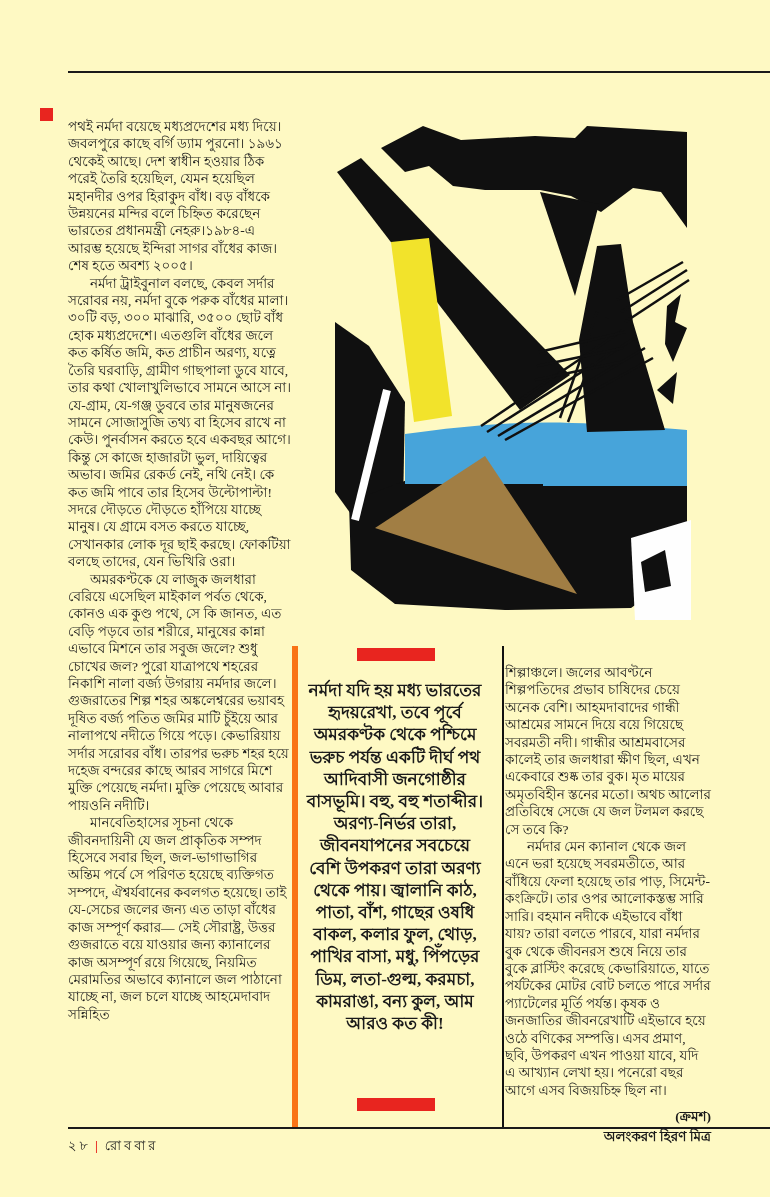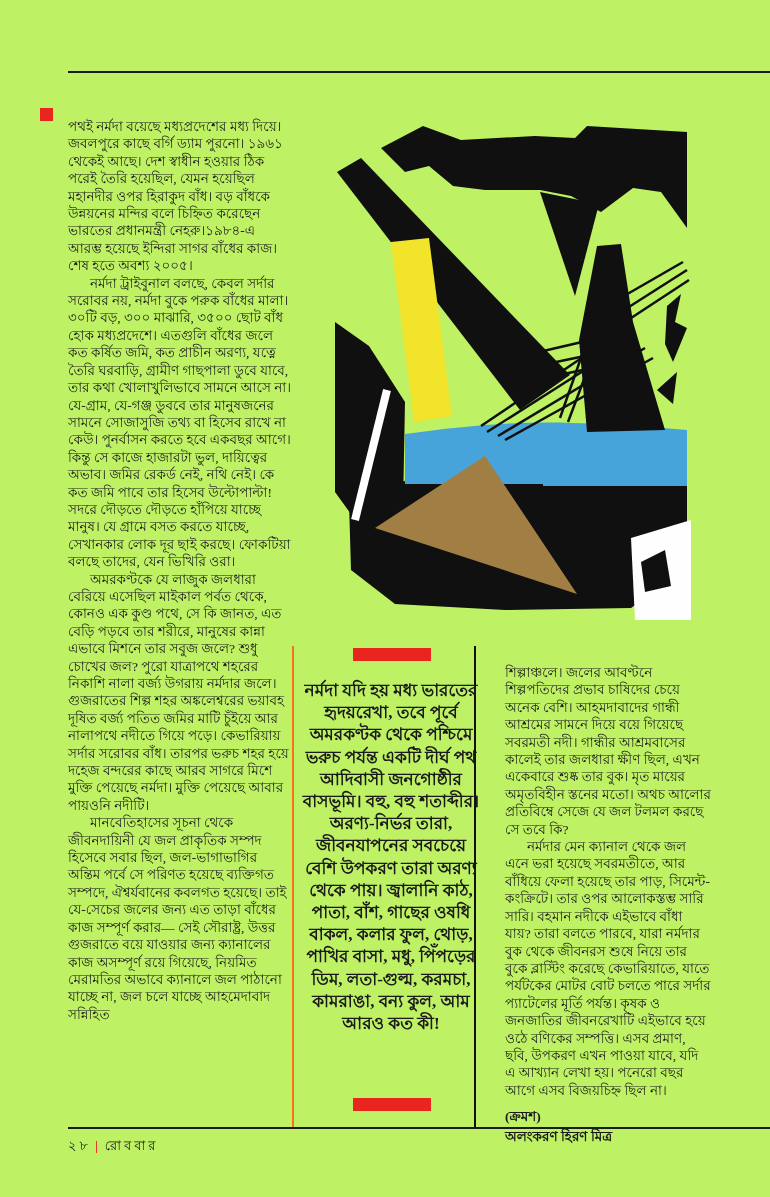--- a/index.html
+++ b/index.html
@@ -1,39 +1,39 @@
 <!DOCTYPE html>
 <html><head>
 <meta charset="utf-8">
 <style>
   html,body{margin:0;padding:0;background:#ffffff;}
   .page{
-    position:relative;width:770px;height:1197px;background:#bef264;
+    position:relative;width:770px;height:1197px;background:#fef9c3;
     font-family:"Liberation Serif","DejaVu Serif",serif;color:#1a1a1a;overflow:hidden;
   }
   .top-rule{position:absolute;left:68px;top:71px;width:702px;height:2px;background:#1a1a1a;}
   .marker{position:absolute;left:40px;top:108px;width:13px;height:13px;background:#e8251f;}
   .bodycol{position:absolute;font-size:13.5px;line-height:17.4px;text-align:left;}
   .bodycol p{margin:0;}
   .bodycol p.indent{text-indent:22px;}
   .col1{left:68px;top:118px;width:224px;}
   .col3{left:505px;top:664px;width:206px;}
   .illu{position:absolute;left:335px;top:100px;width:356px;height:520px;}
   .quote-box{
-    position:absolute;left:292px;top:646px;width:184px;height:482px;
-    border-left:2px solid #f97316;border-right:2px solid #111;box-sizing:border-box;
+    position:absolute;left:292px;top:646px;width:212px;height:482px;
+    border-left:6px solid #f97316;border-right:2px solid #111;box-sizing:border-box;
   }
   .red-bar{position:absolute;left:59px;width:78px;height:13px;background:#e8251f;}
   .red-bar.top{top:2px;}
   .red-bar.bottom{top:452px;}
   .quote-text{
     position:absolute;left:6px;top:34px;width:182px;
     font-weight:bold;font-size:17px;line-height:22.2px;text-align:center;
   }
-  .credits{margin-top:9px;text-align:left;font-weight:bold;}
+  .credits{margin-top:9px;text-align:right;font-weight:bold;}
   .credits .serial{display:block;}
   .credits .artist{display:block;margin-top:2px;}
   .footer-rule{position:absolute;left:68px;top:1127px;width:702px;height:2px;background:#1a1a1a;}
   .footer{position:absolute;left:68px;top:1136px;font-size:13px;letter-spacing:3px;}
   .footer .sep{color:#e8251f;font-weight:bold;padding:0 4px;}
 </style>
 </head>
 <body>
 
 <div class="page">

